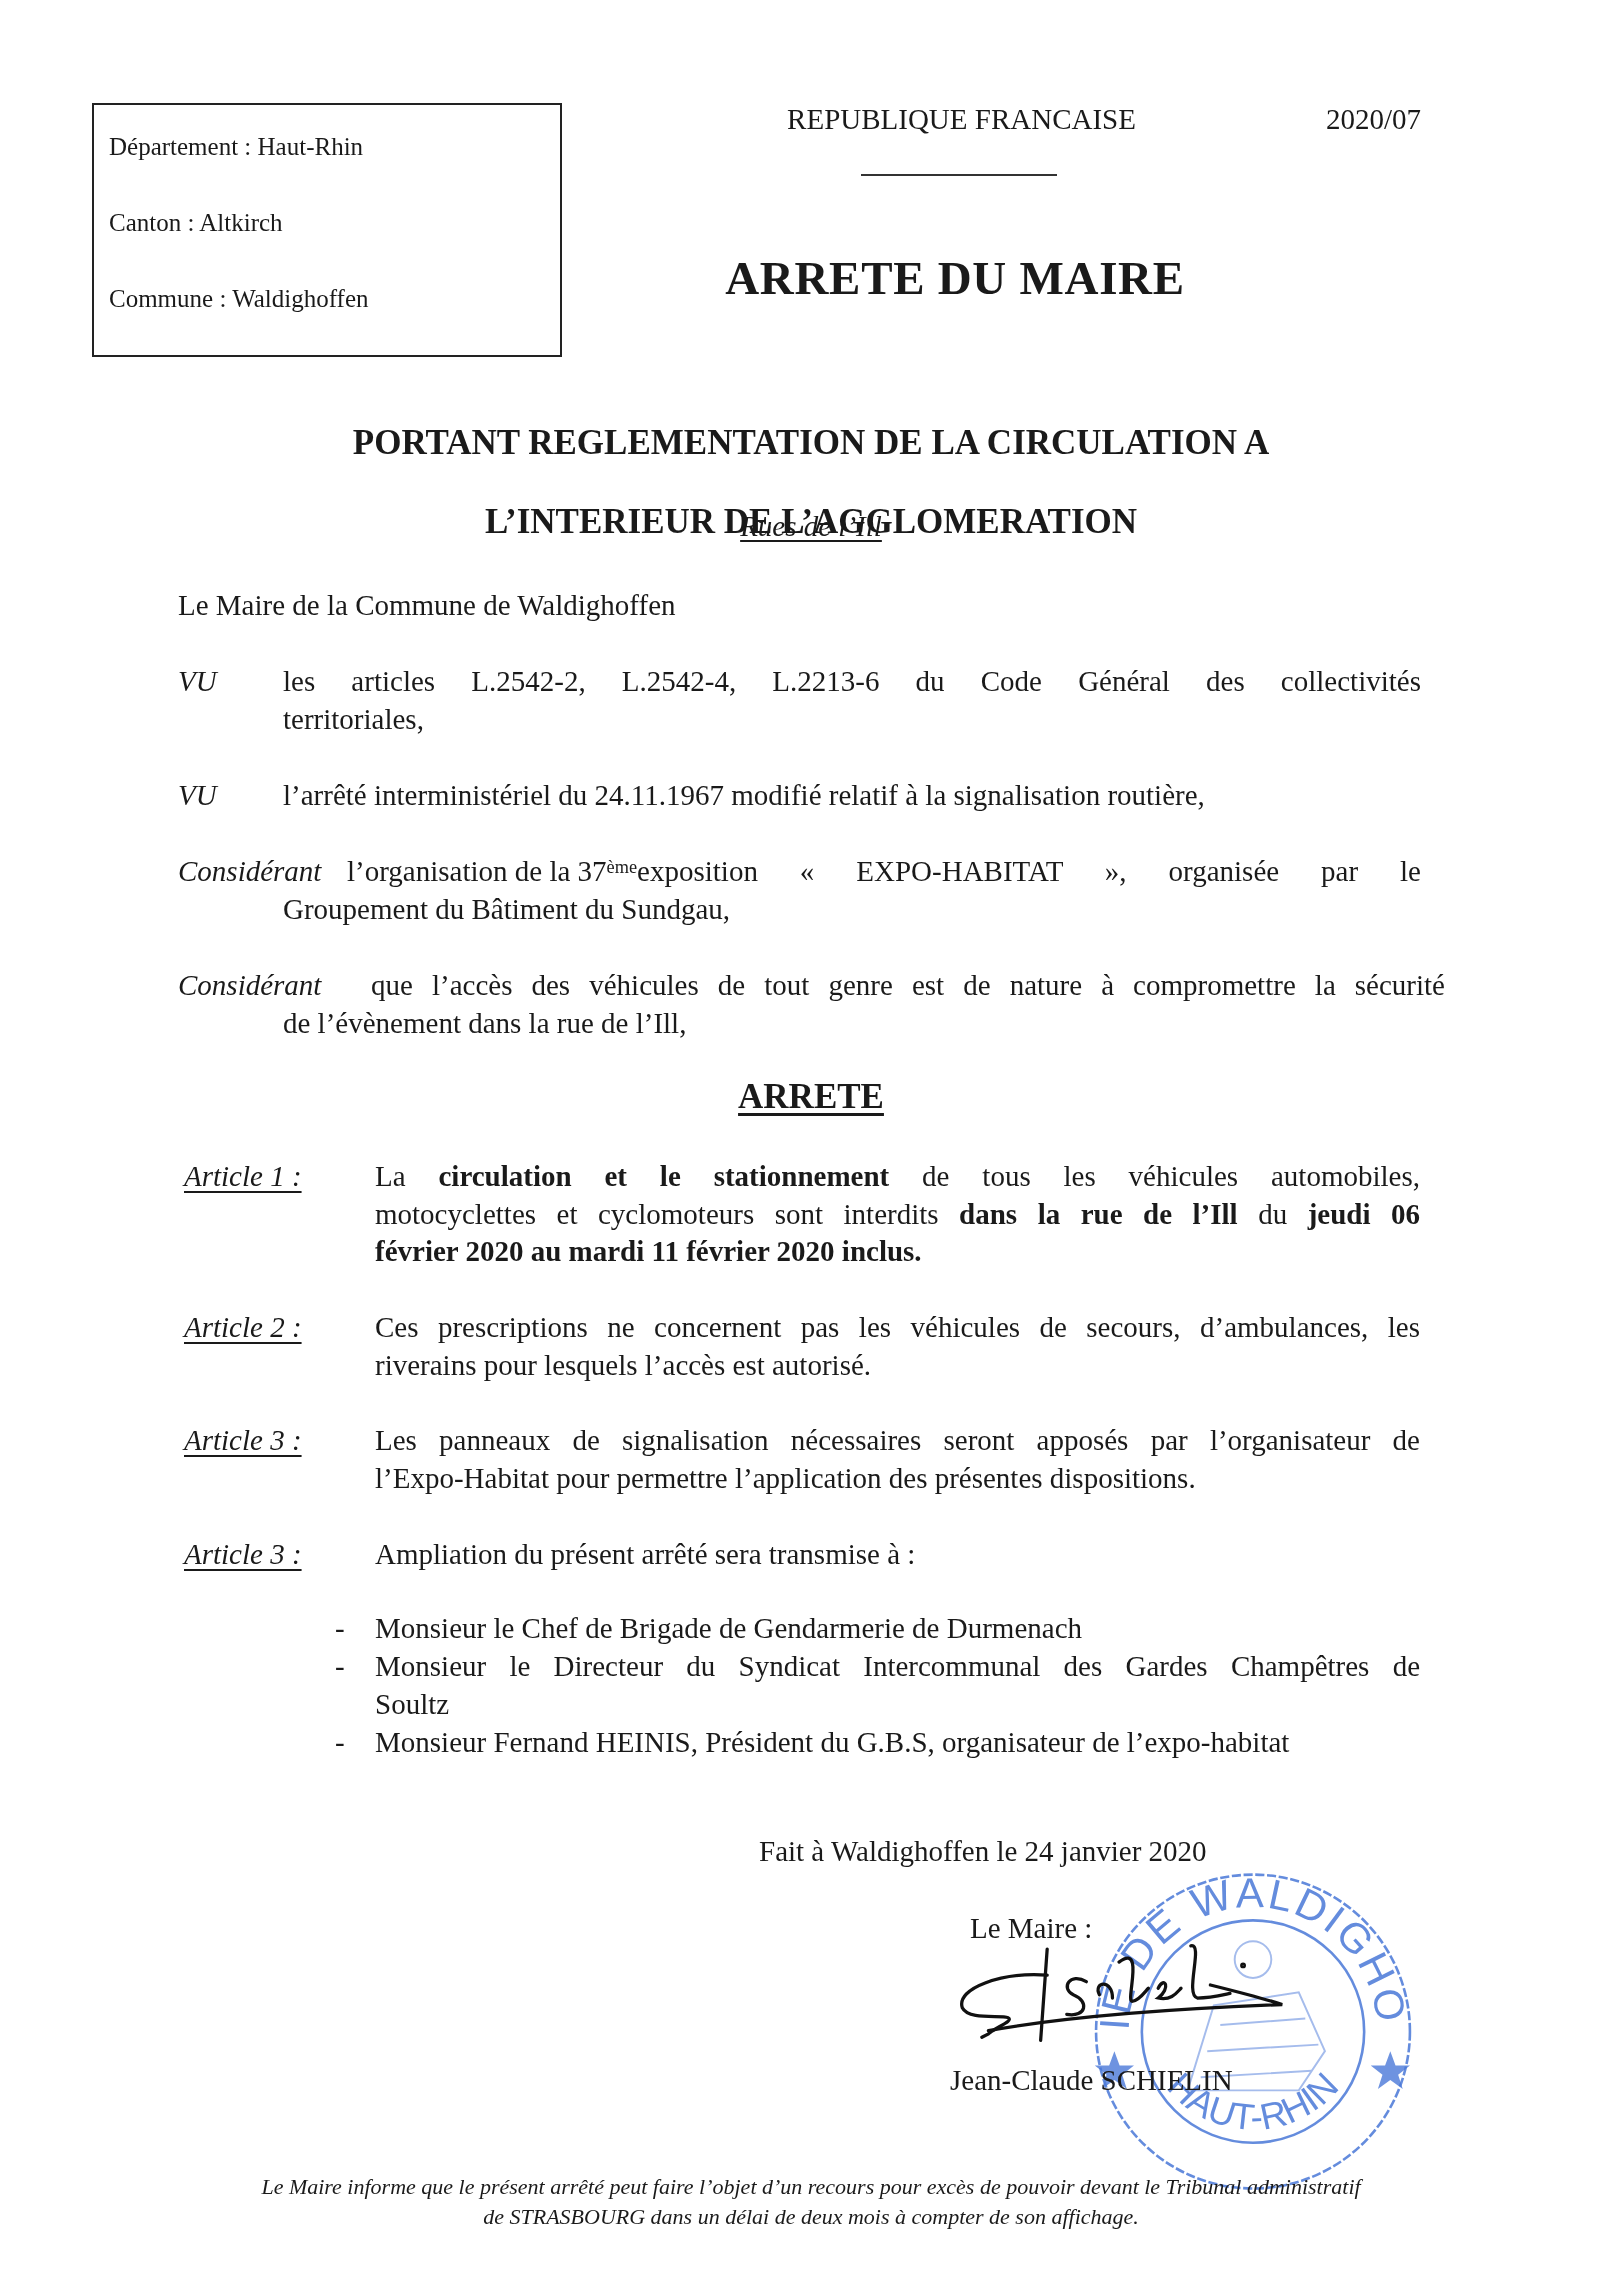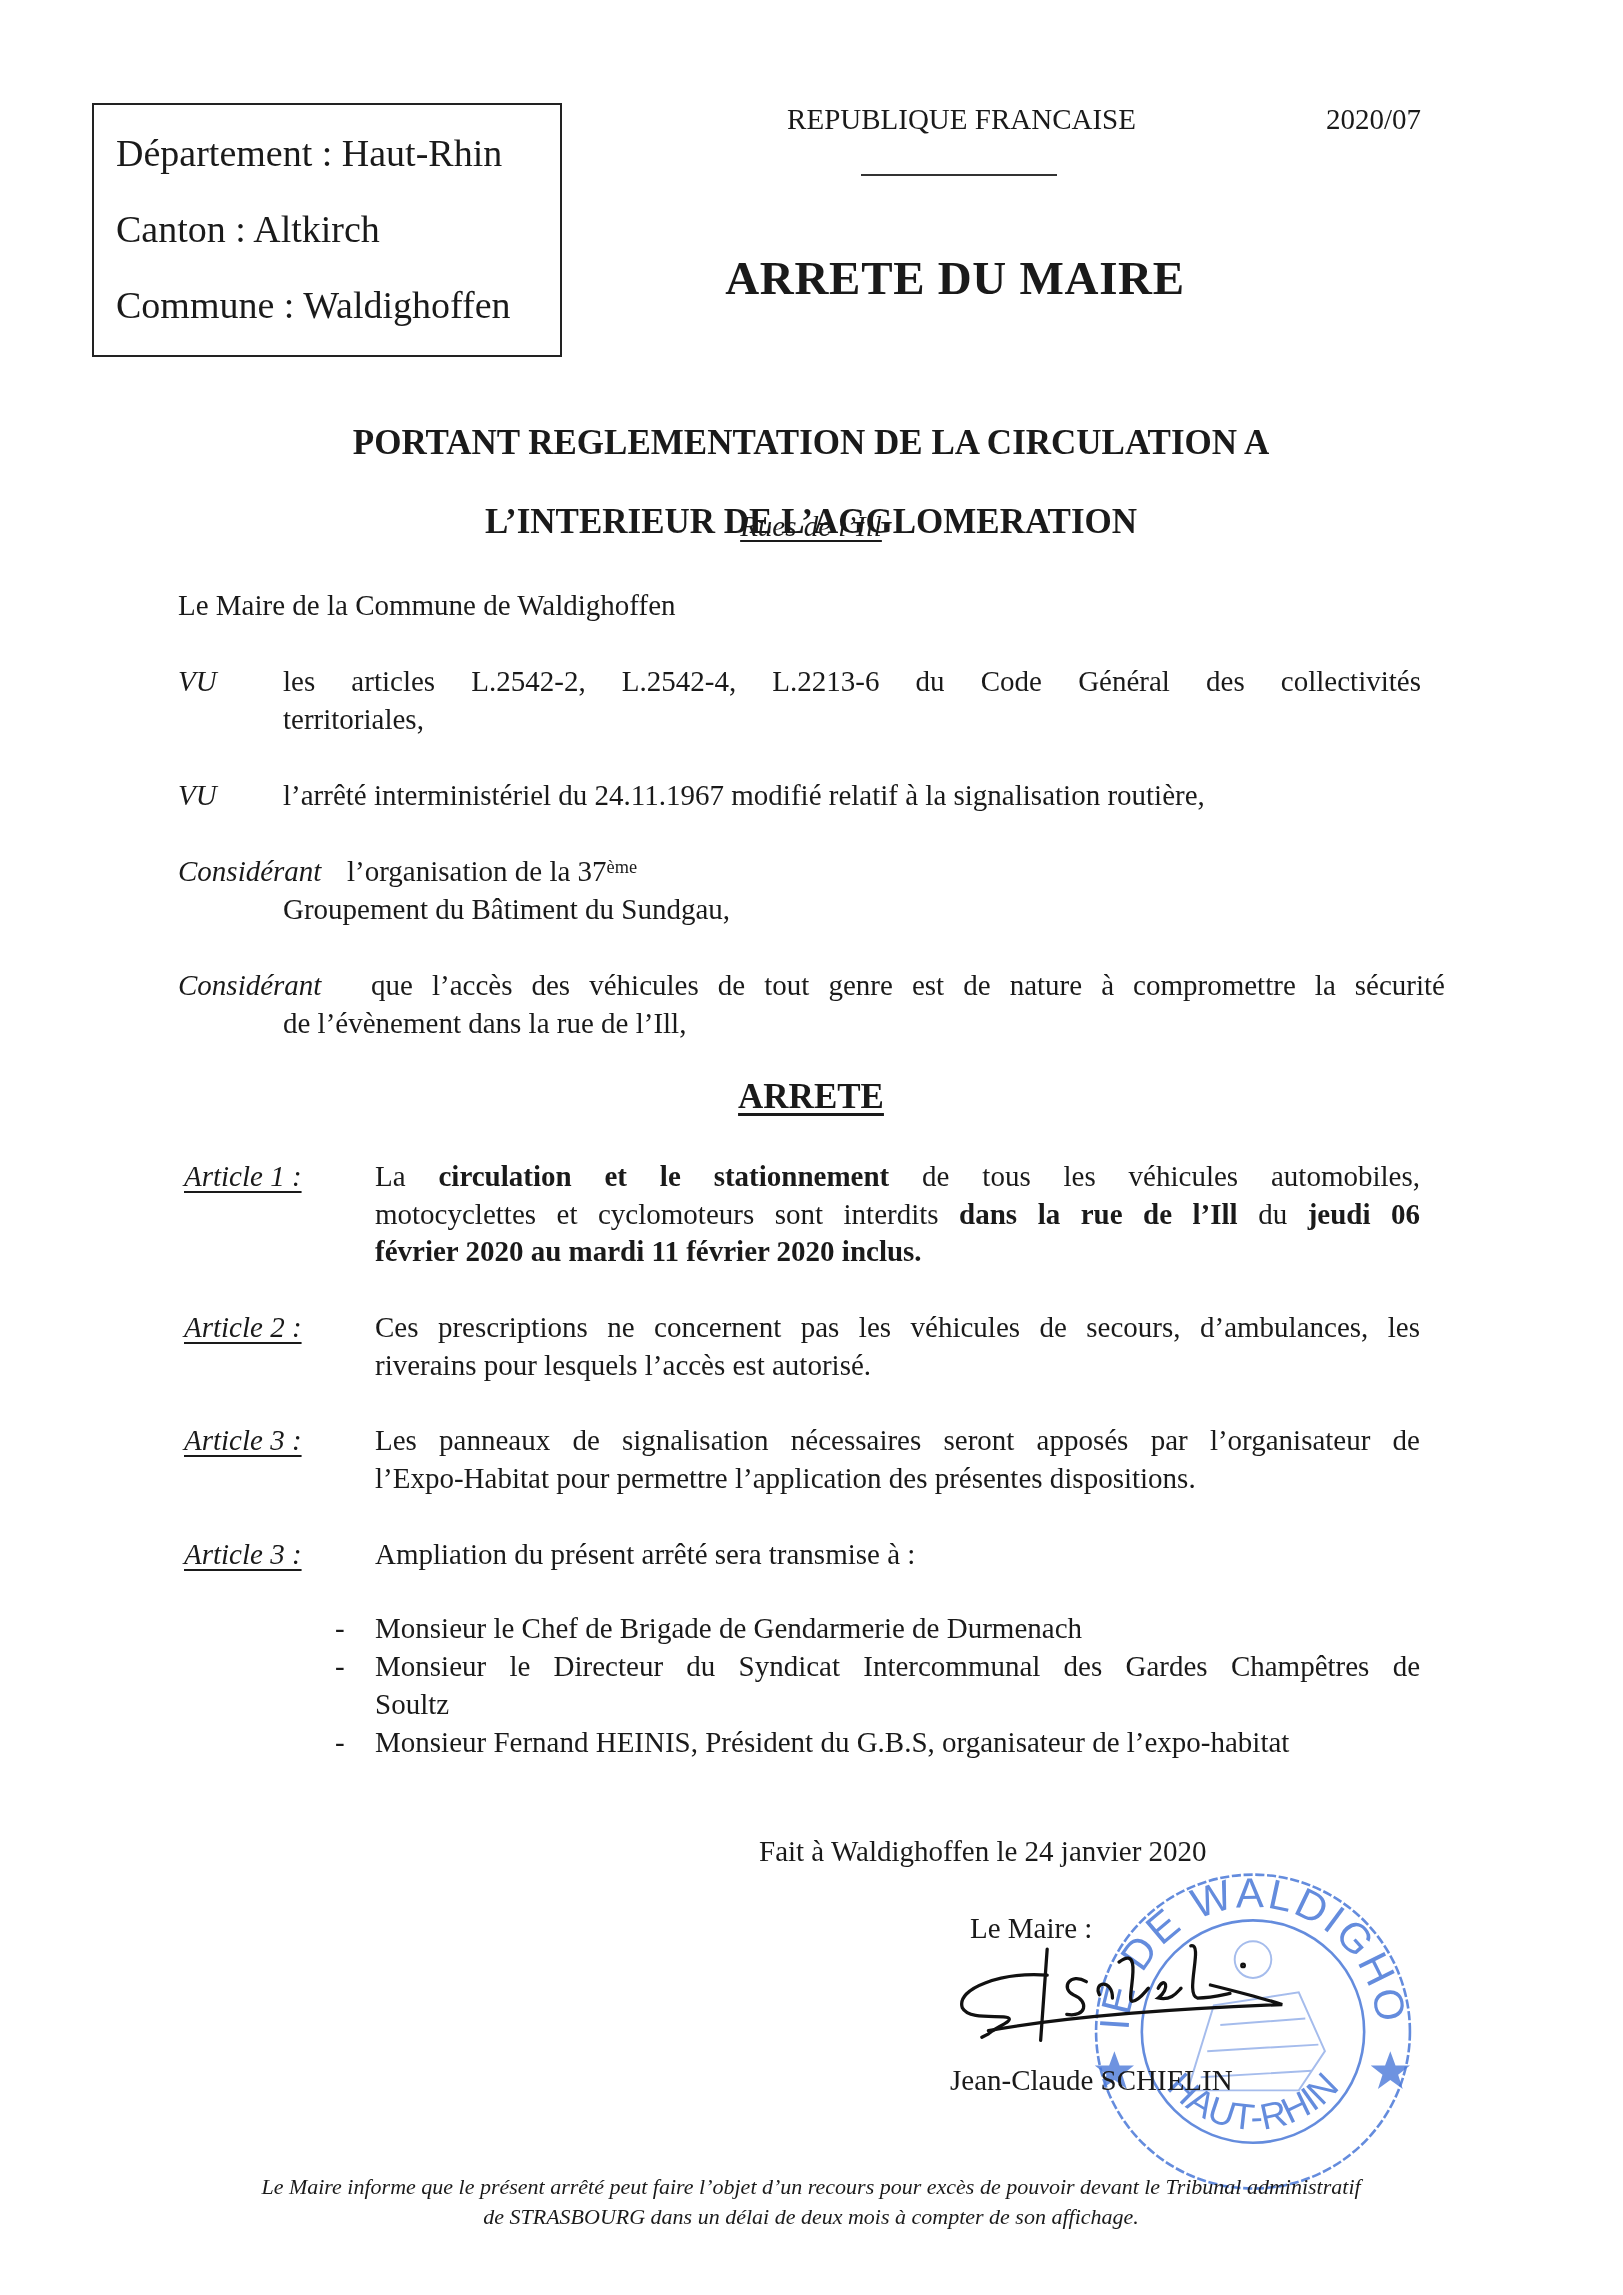--- a/index.html
+++ b/index.html
@@ -1,20 +1,20 @@
 <!DOCTYPE html>
 <html style="font-size:10.5px"><head>
   <meta charset="utf-8">
   <style>
     html, body { margin:0; padding:0; background:#ffffff; }
     body { width:1623px; height:2295px; position:relative; overflow:hidden;
       font-family:"Liberation Serif", "DejaVu Serif", serif; color:#1a1a1a; }
     .abs { position:absolute; }
     .info-box { left:92px; top:103px; width:470px; height:254px; border:2px solid #222; box-sizing:border-box; }
-    .info-line { position:absolute; left:22px; font-size:38px; line-height:1; white-space:nowrap; }
+    .info-line { position:absolute; left:15px; font-size:25px; line-height:1; white-space:nowrap; }
     .rep { left:739px; top:103px; width:445px; text-align:center; font-size:29px; white-space:nowrap; }
     .ref { left:1243px; top:103px; width:178px; text-align:right; font-size:29px; }
     .sep { left:861px; top:174px; width:196px; height:2px; background:#333; }
     .arrete-title { left:654px; top:251px; width:602px; text-align:center; font-size:47px; font-weight:bold; letter-spacing:0.7px; white-space:nowrap; }
     .title { left:157px; width:1308px; text-align:center; font-weight:bold; font-size:35px; white-space:nowrap; }
     .subtitle { left:157px; top:510px; width:1308px; text-align:center; font-size:29px; font-style:italic; }
     .subtitle span { text-decoration:underline; text-underline-offset:3.9px; }
     .body { font-size:29px; line-height:38px; white-space:nowrap; }
     .j { text-align:justify; text-align-last:justify; white-space:normal; }
     .lab { font-style:italic; }
@@ -50,20 +50,21 @@
 <div class="abs body j" style="left:283px; top:662px; width:1138px;">les articles L.2542-2, L.2542-4, L.2213-6 du Code Général des collectivités</div>
 <div class="abs body" style="left:283px; top:700px;">territoriales,</div>
 
 <div class="abs body lab" style="left:178px; top:776px;">VU</div>
 <div class="abs body" style="left:283px; top:776px;">l’arrêté interministériel du 24.11.1967 modifié relatif à la signalisation routière,</div>
 
 <div class="abs body lab" style="left:178px; top:852px;">Considérant</div>
 <div class="abs body" style="left:347px; top:852px; width:1074px; display:flex; white-space:nowrap;">
   <span>l’organisation de la 37</span>
     <sup>ème</sup>
+    <span style="flex:1; text-align:justify; text-align-last:justify; white-space:normal;"> exposition « EXPO-HABITAT », organisée par le</span>
 </div>
 <div class="abs body" style="left:283px; top:890px;">Groupement du Bâtiment du Sundgau,</div>
 
 <div class="abs body lab" style="left:178px; top:966px;">Considérant</div>
 <div class="abs body j" style="left:347px; top:966px; width:1074px;margin-left:24px;">que l’accès des véhicules de tout genre est de nature à compromettre la sécurité</div>
 <div class="abs body" style="left:283px; top:1004px;">de l’évènement dans la rue de l’Ill,</div>
 
 <div class="abs arrete" style="top:1077px;"><span>ARRETE</span></div>
 
 <div class="abs body art-label" style="left:184px; top:1157px;">Article 1 :</div>

